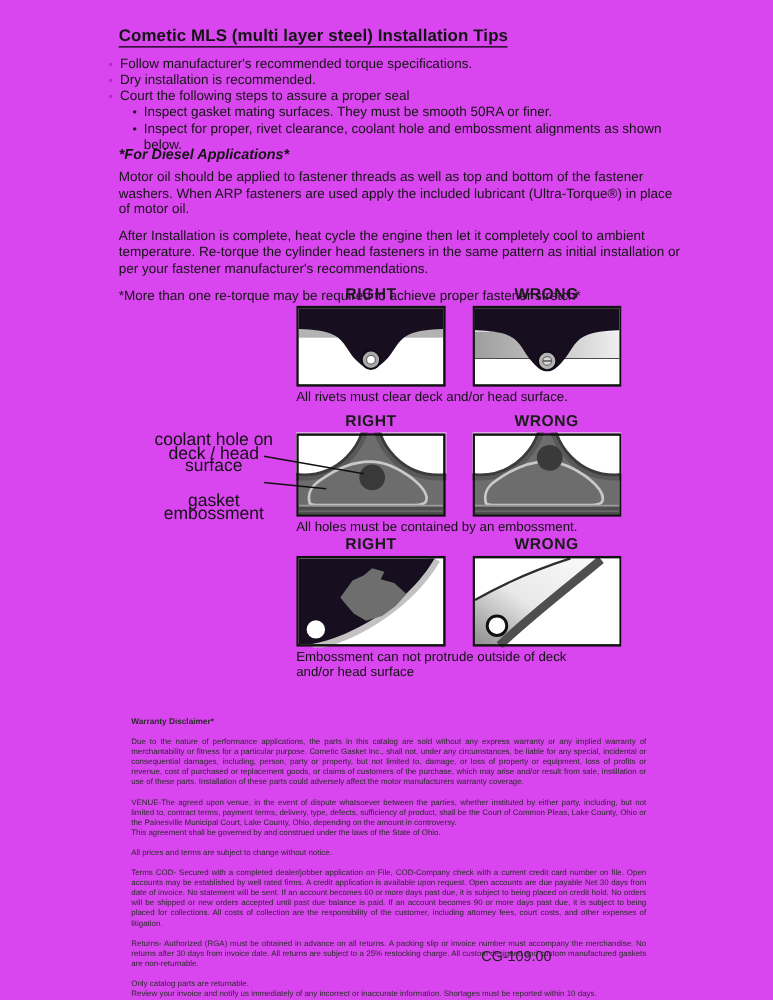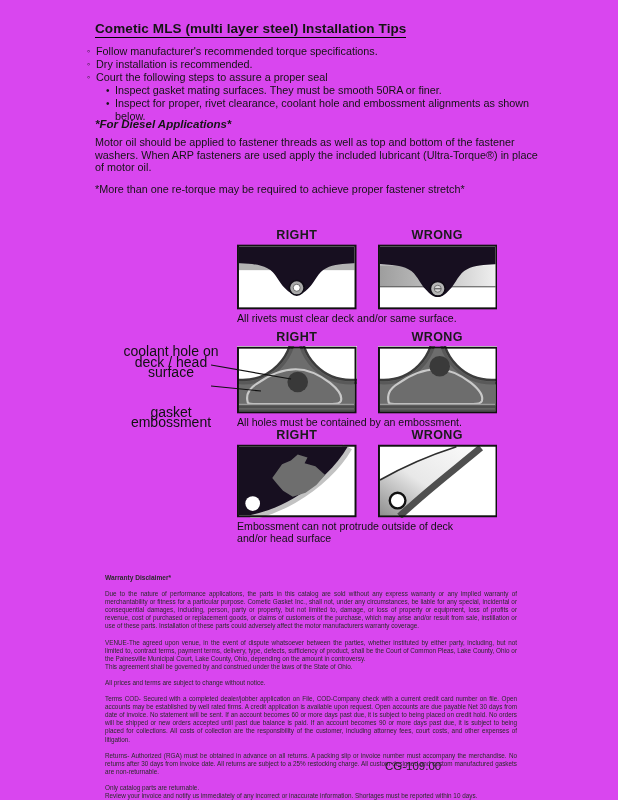--- a/index.html
+++ b/index.html
@@ -24,21 +24,21 @@
   
   .diag-row{position:absolute;left:237px;width:260px;}
   .diag-labels,.diag-boxes{display:flex;gap:21px;}
   .diag-label{width:122px;text-align:center;font-size:12.5px;font-weight:bold;
     letter-spacing:.4px;color:#1a1a1a;}
   .diag-boxes{margin-top:2px;}
   .diag-boxes svg{display:block;}
   .diag-caption{font-size:10.6px;line-height:11.5px;margin-top:3px;color:#111;}
   .callouts{position:absolute;left:116px;top:346px;width:110px;text-align:center;
     font-size:14px;line-height:10.5px;color:#111;}
-  .callout2{margin-top:29px;}
+  .callout2{margin-top:17px;}
   .callout-lines{position:absolute;left:211px;top:361px;}
   
   .legal{position:absolute;left:105px;top:574px;width:412px;font-size:6.35px;
     line-height:8.1px;color:#2b2b2b;text-align:justify;}
   .legal-h{font-weight:bold;font-size:6.6px;margin-bottom:8px;text-align:left;}
   .legal p{margin:0 0 8px 0;white-space:pre-line;}
   .footer-code{position:absolute;left:385px;top:760px;font-size:11.5px;color:#222;}
 </style>
 </head>
 <body>
@@ -66,20 +66,21 @@
     </div>
     <div class="tip-row sub">
       <span class="tip-marker">•</span>
       <span>Inspect for proper, rivet clearance, coolant hole and embossment alignments as shown below.</span>
     </div>
   </div>
 
   <div class="diesel">
     <div class="diesel-h">*For Diesel Applications*</div>
     <p>Motor oil should be applied to fastener threads as well as top and bottom of the fastener washers. When ARP fasteners are used apply the included lubricant (Ultra-Torque®) in place of motor oil.</p>
+    <p>After Installation is complete, heat cycle the engine then let it completely cool to ambient temperature. Re-torque the cylinder head fasteners in the same pattern as initial installation or per your fastener manufacturer's recommendations.</p>
     <p>*More than one re-torque may be required to achieve proper fastener stretch*</p>
   </div>
 
   <div class="diag-row" style="top:228px">
     <div class="diag-labels">
       <div class="diag-label">RIGHT</div>
       <div class="diag-label">WRONG</div>
     </div>
     <div class="diag-boxes">
       <svg width="122" height="66" viewBox="0 0 122 66">
@@ -101,21 +102,21 @@
         <rect x="1" y="1" width="120" height="64" fill="#ffffff"></rect>
         <rect x="2" y="21" width="118" height="22" fill="url(#gw1)"></rect>
         <line x1="2" y1="43" x2="120" y2="43" stroke="#4a4a4a" stroke-width="1"></line>
         <path d="M2,2 H120 V20 C108,20.5 99,21 91,25 C82,29.5 80,39 73,46 C69,50.5 65.5,53.5 61,53.5 C56.5,53.5 53,50.5 49,46 C42,39 40,29.5 31,25 C23,21 14,20.5 2,20 Z" fill="#170f20"></path>
         <circle cx="61" cy="45" r="7.5" fill="#b5b5b5" stroke="#0e0a14" stroke-width="1.6"></circle>
         <circle cx="61" cy="45" r="3.6" fill="#d8d8d8" stroke="#707070" stroke-width="1"></circle>
         <line x1="57.5" y1="45" x2="64.5" y2="45" stroke="#555555" stroke-width="1.2"></line>
         <rect x="1" y="1" width="120" height="64" fill="none" stroke="#111111" stroke-width="2"></rect>
       </svg>
     </div>
-    <div class="diag-caption">All rivets must clear deck and/or same surface.</div>
+    <div class="diag-caption">All rivets must clear deck and/or head surface.</div>
   </div>
 
   <div class="diag-row" style="top:330px">
     <div class="diag-labels">
       <div class="diag-label">RIGHT</div>
       <div class="diag-label">WRONG</div>
     </div>
     <div class="diag-boxes">
       <svg width="122" height="68" viewBox="0 0 122 68">
         <rect x="1" y="1" width="120" height="66" fill="#ffffff"></rect>

